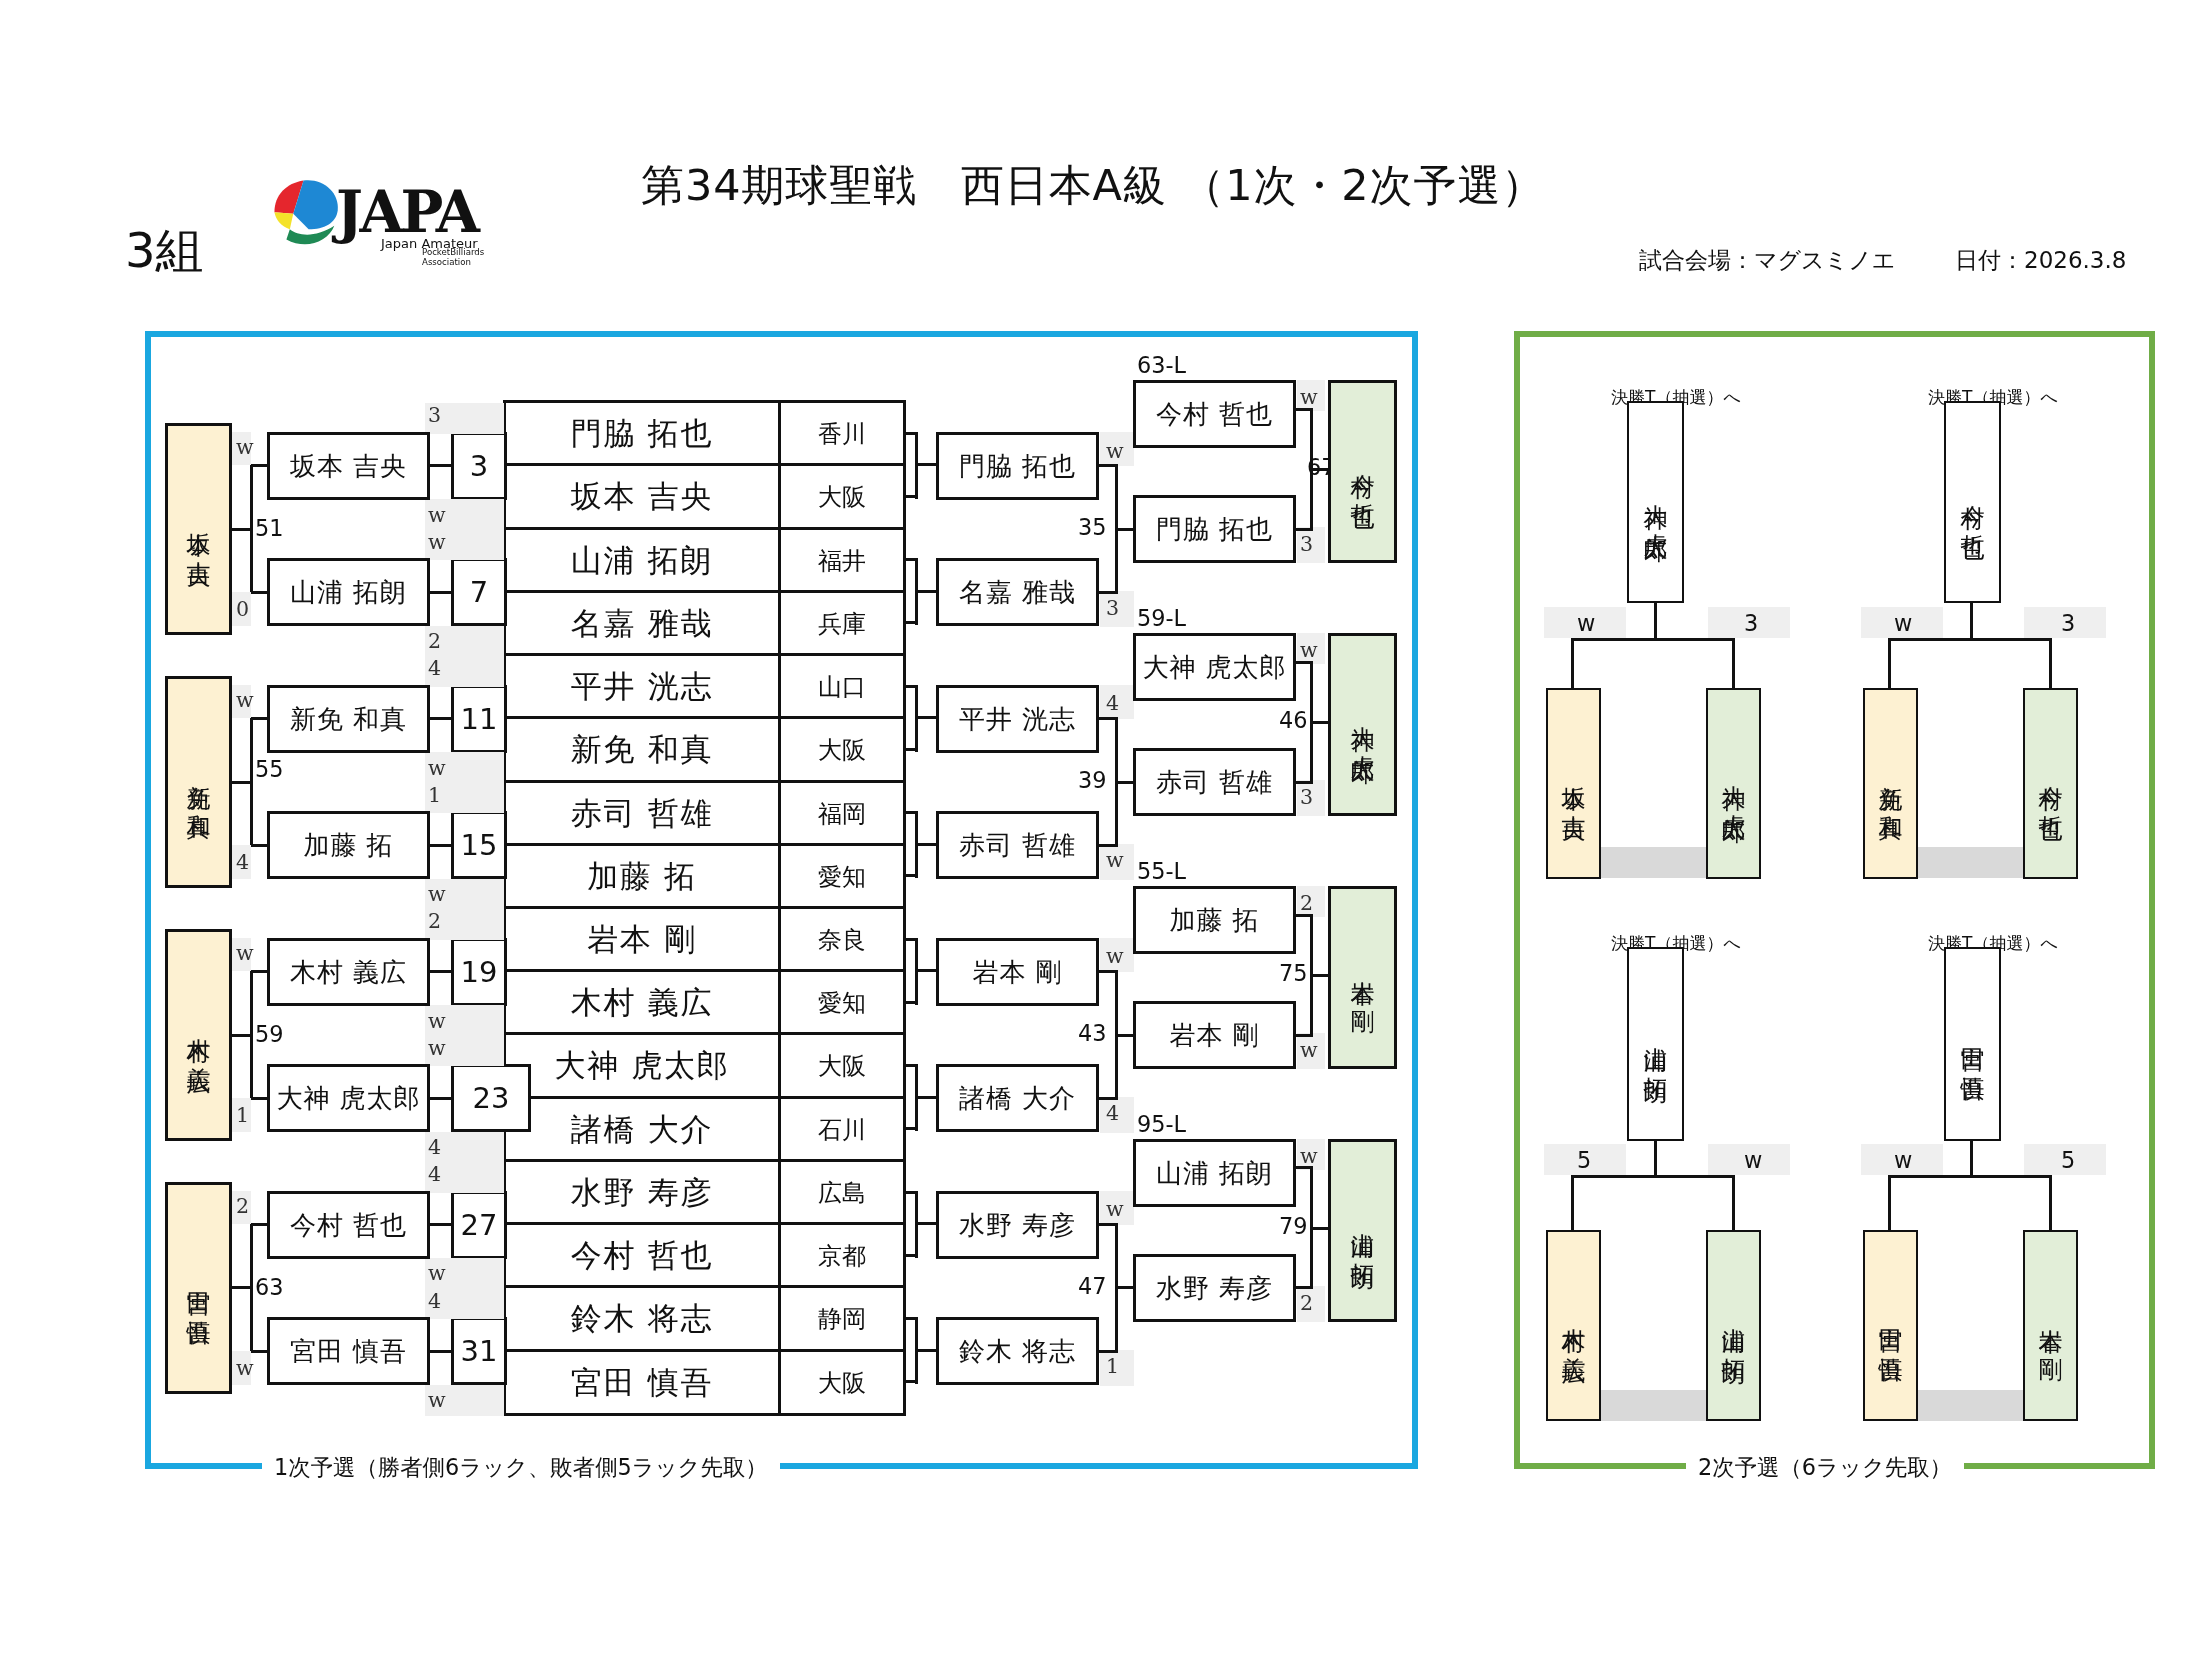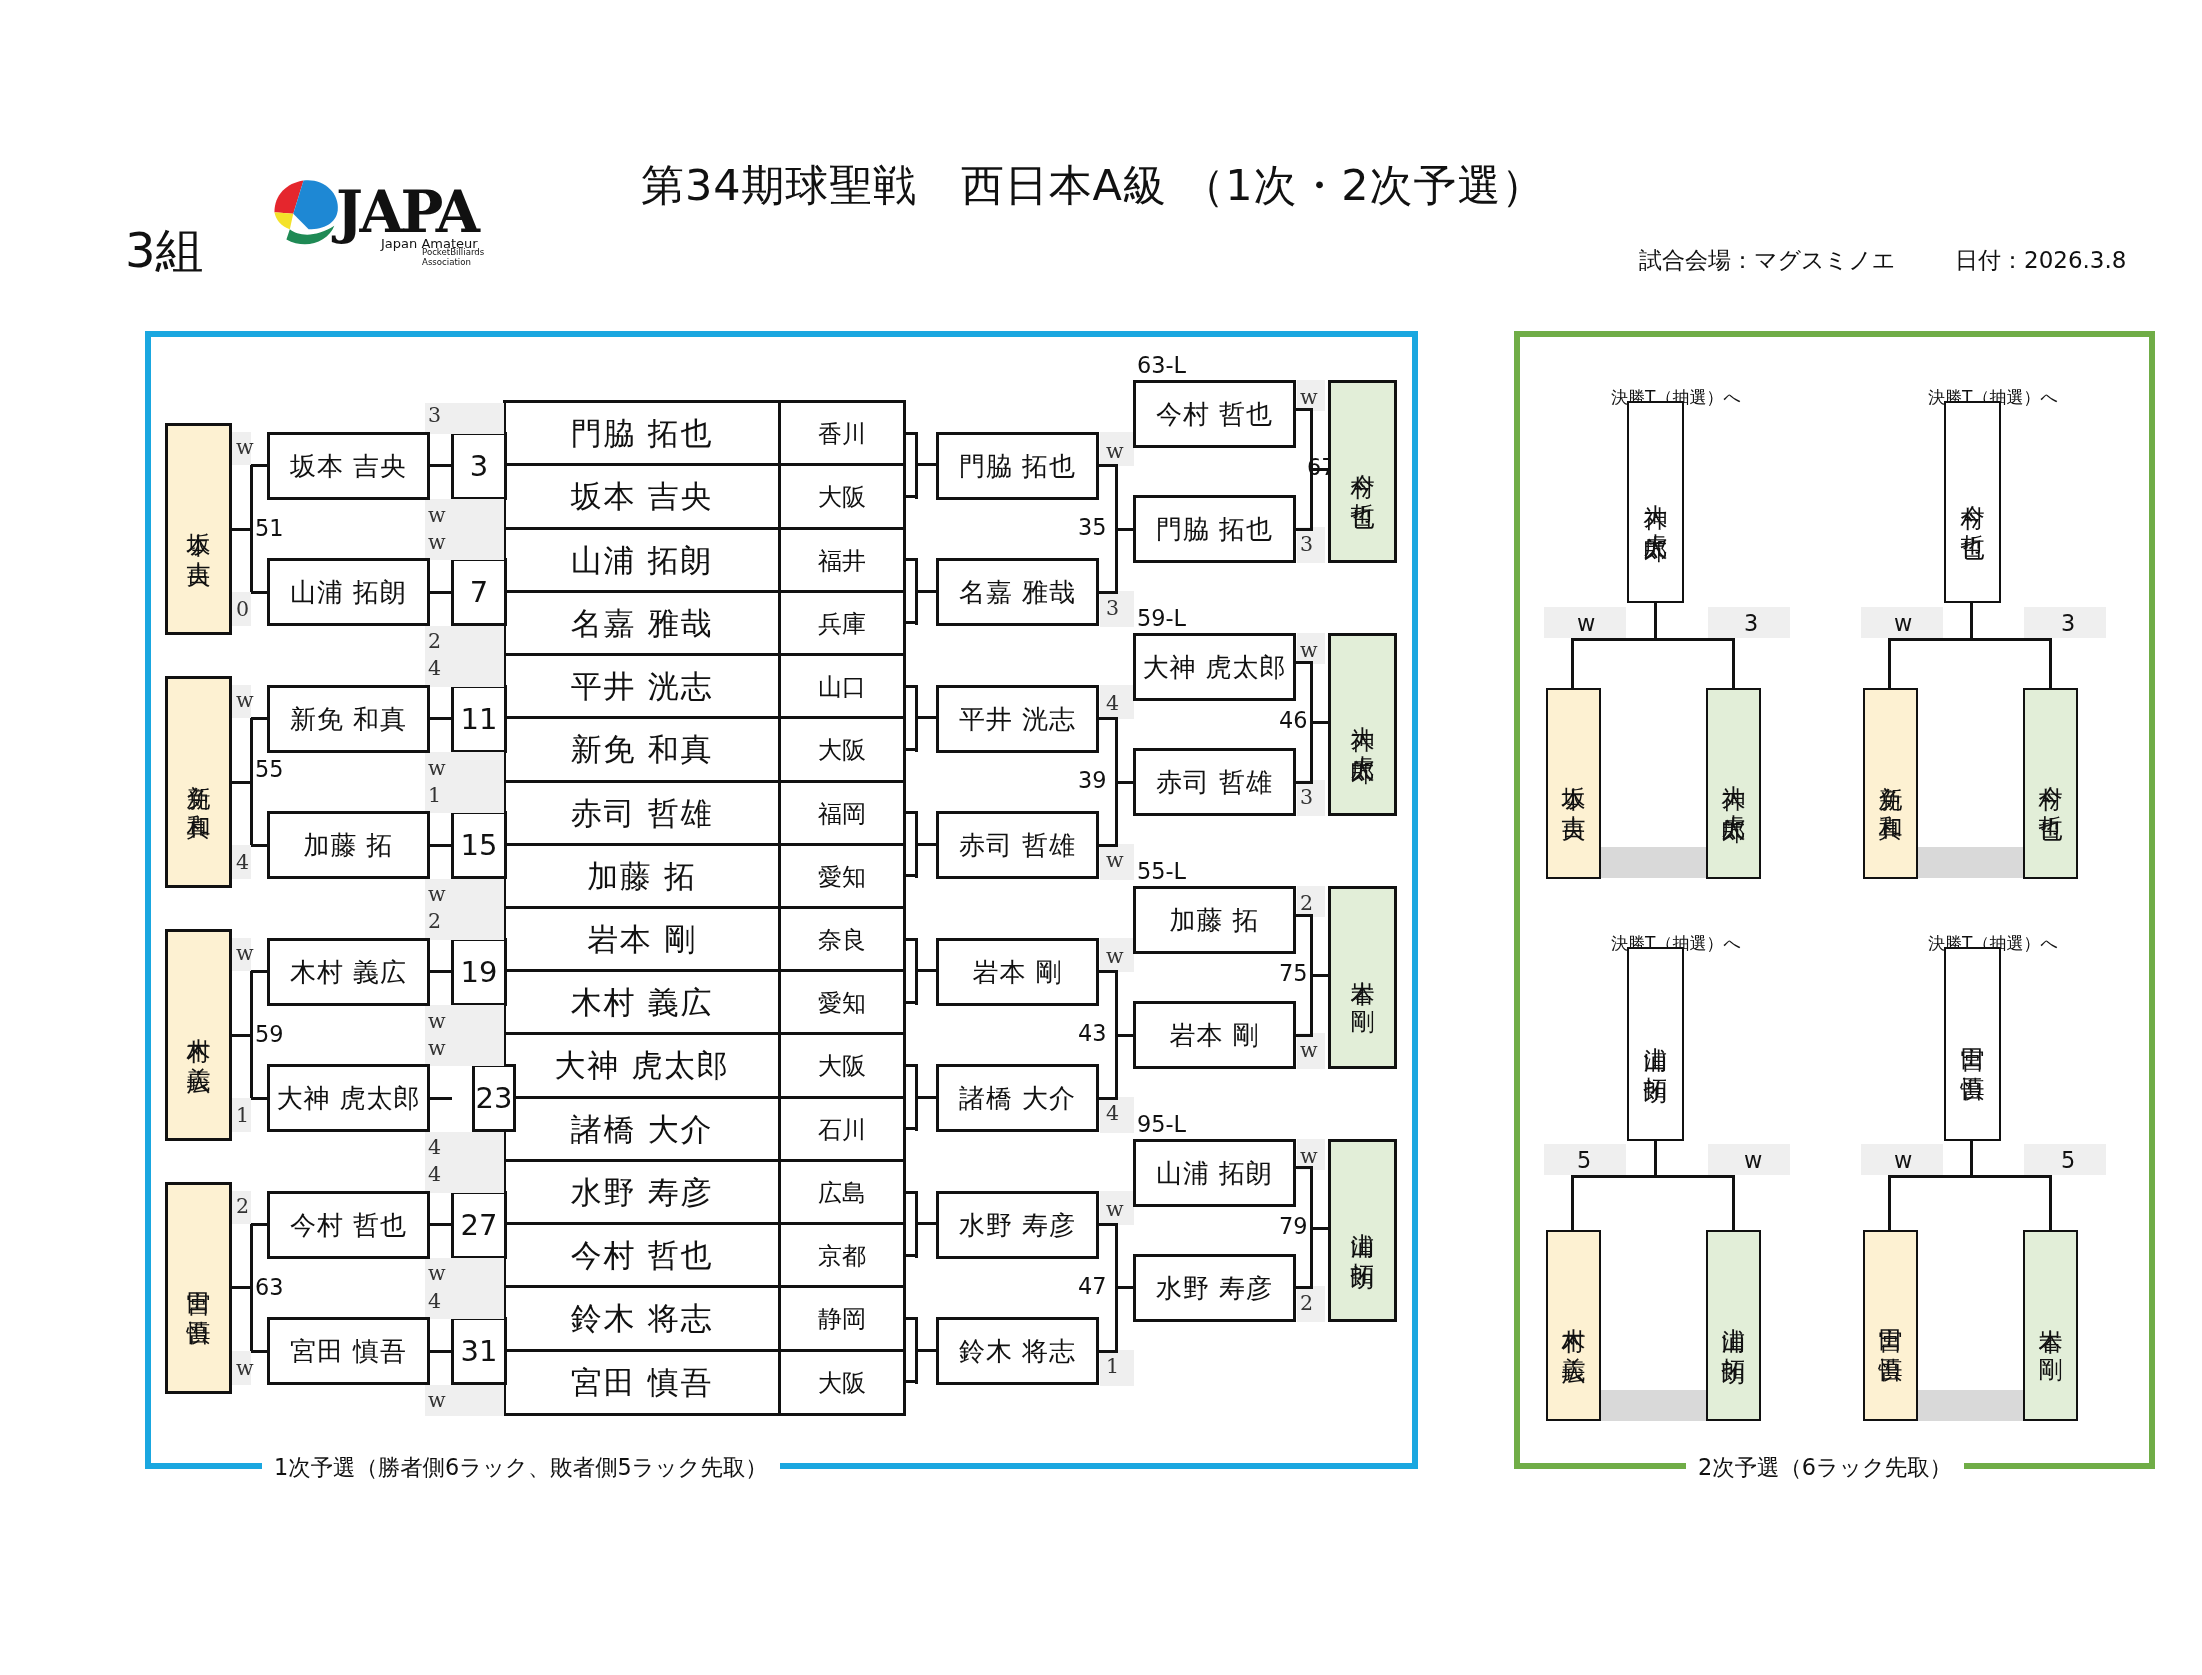--- a/index.html
+++ b/index.html
@@ -142,21 +142,21 @@
     <div class="shade" style="left: 425px; top: 879px; width: 79px; height: 31px;"></div>
     <div class="small" style="left: 428px; top: 785px;">1</div>
     <div class="small" style="left: 428px; top: 884px;">w</div>
     <div class="box" style="left: 451px; top: 938px; width: 56px; height: 68px;">
       <span class="num">19</span>
     </div>
     <div class="shade" style="left: 425px; top: 909px; width: 79px; height: 31px;"></div>
     <div class="shade" style="left: 425px; top: 1005px; width: 79px; height: 31px;"></div>
     <div class="small" style="left: 428px; top: 911px;">2</div>
     <div class="small" style="left: 428px; top: 1011px;">w</div>
-    <div class="box" style="left: 472px; top: 1064px; width: 44px; height: 68px;">
+    <div class="box" style="left: 451px; top: 1064px; width: 80px; height: 68px;">
       <span class="num">23</span>
     </div>
     <div class="shade" style="left: 425px; top: 1035px; width: 79px; height: 31px;"></div>
     <div class="shade" style="left: 425px; top: 1132px; width: 79px; height: 31px;"></div>
     <div class="small" style="left: 428px; top: 1038px;">w</div>
     <div class="small" style="left: 428px; top: 1137px;">4</div>
     <div class="box" style="left: 451px; top: 1191px; width: 56px; height: 68px;">
       <span class="num">27</span>
     </div>
     <div class="shade" style="left: 425px; top: 1162px; width: 79px; height: 31px;"></div>

